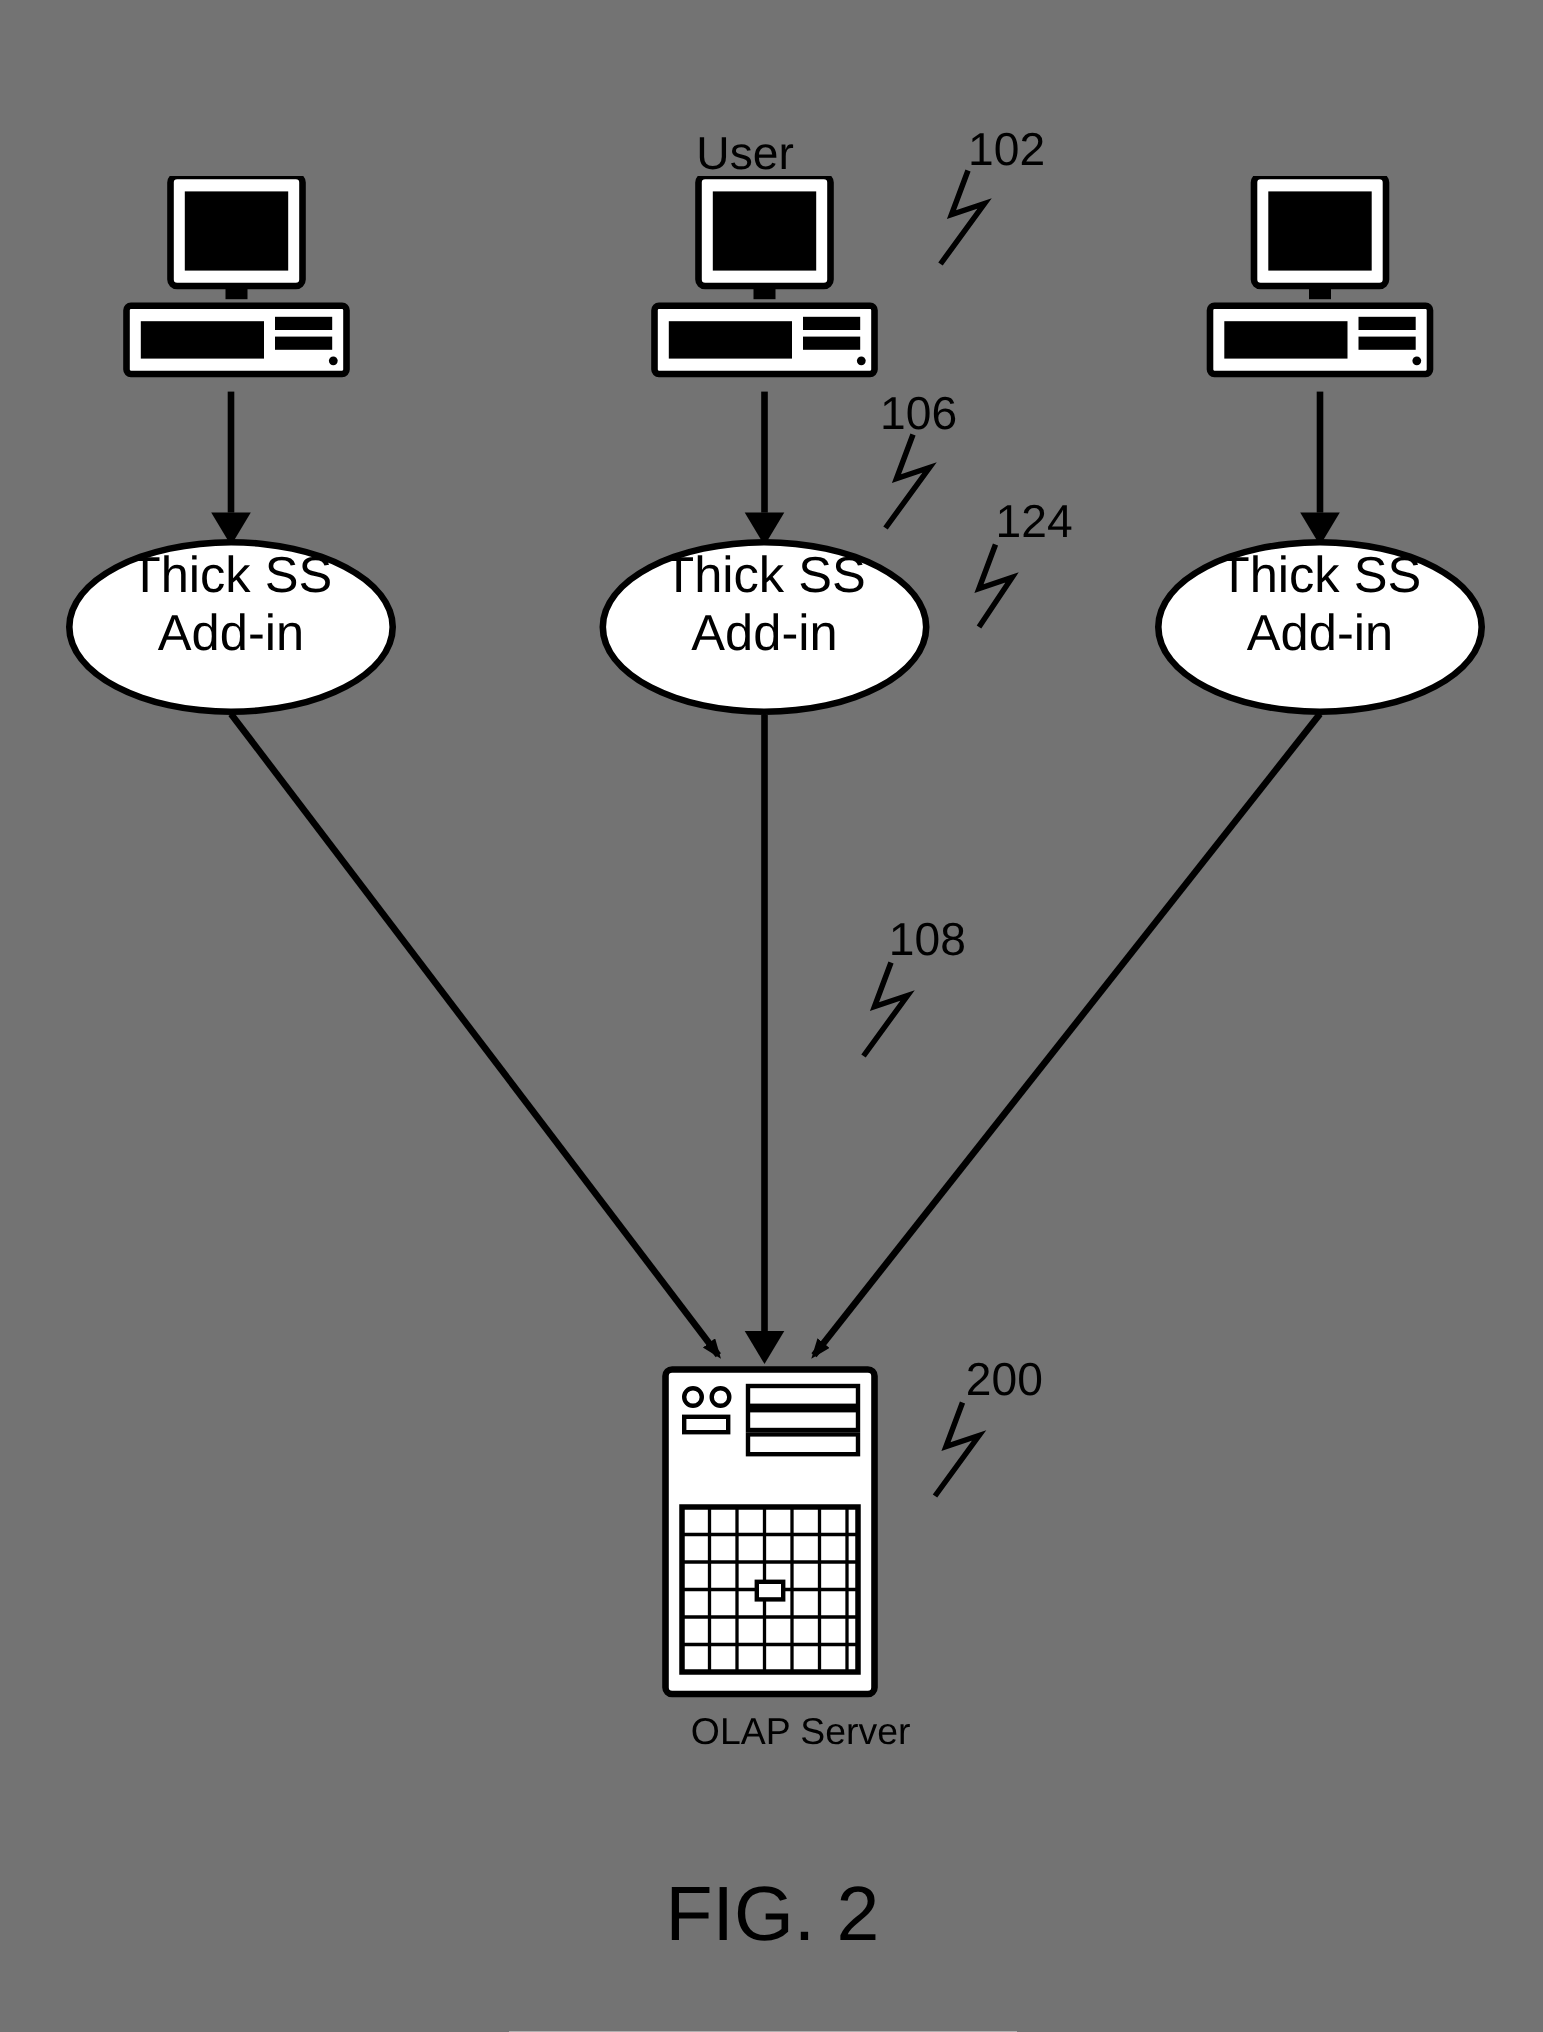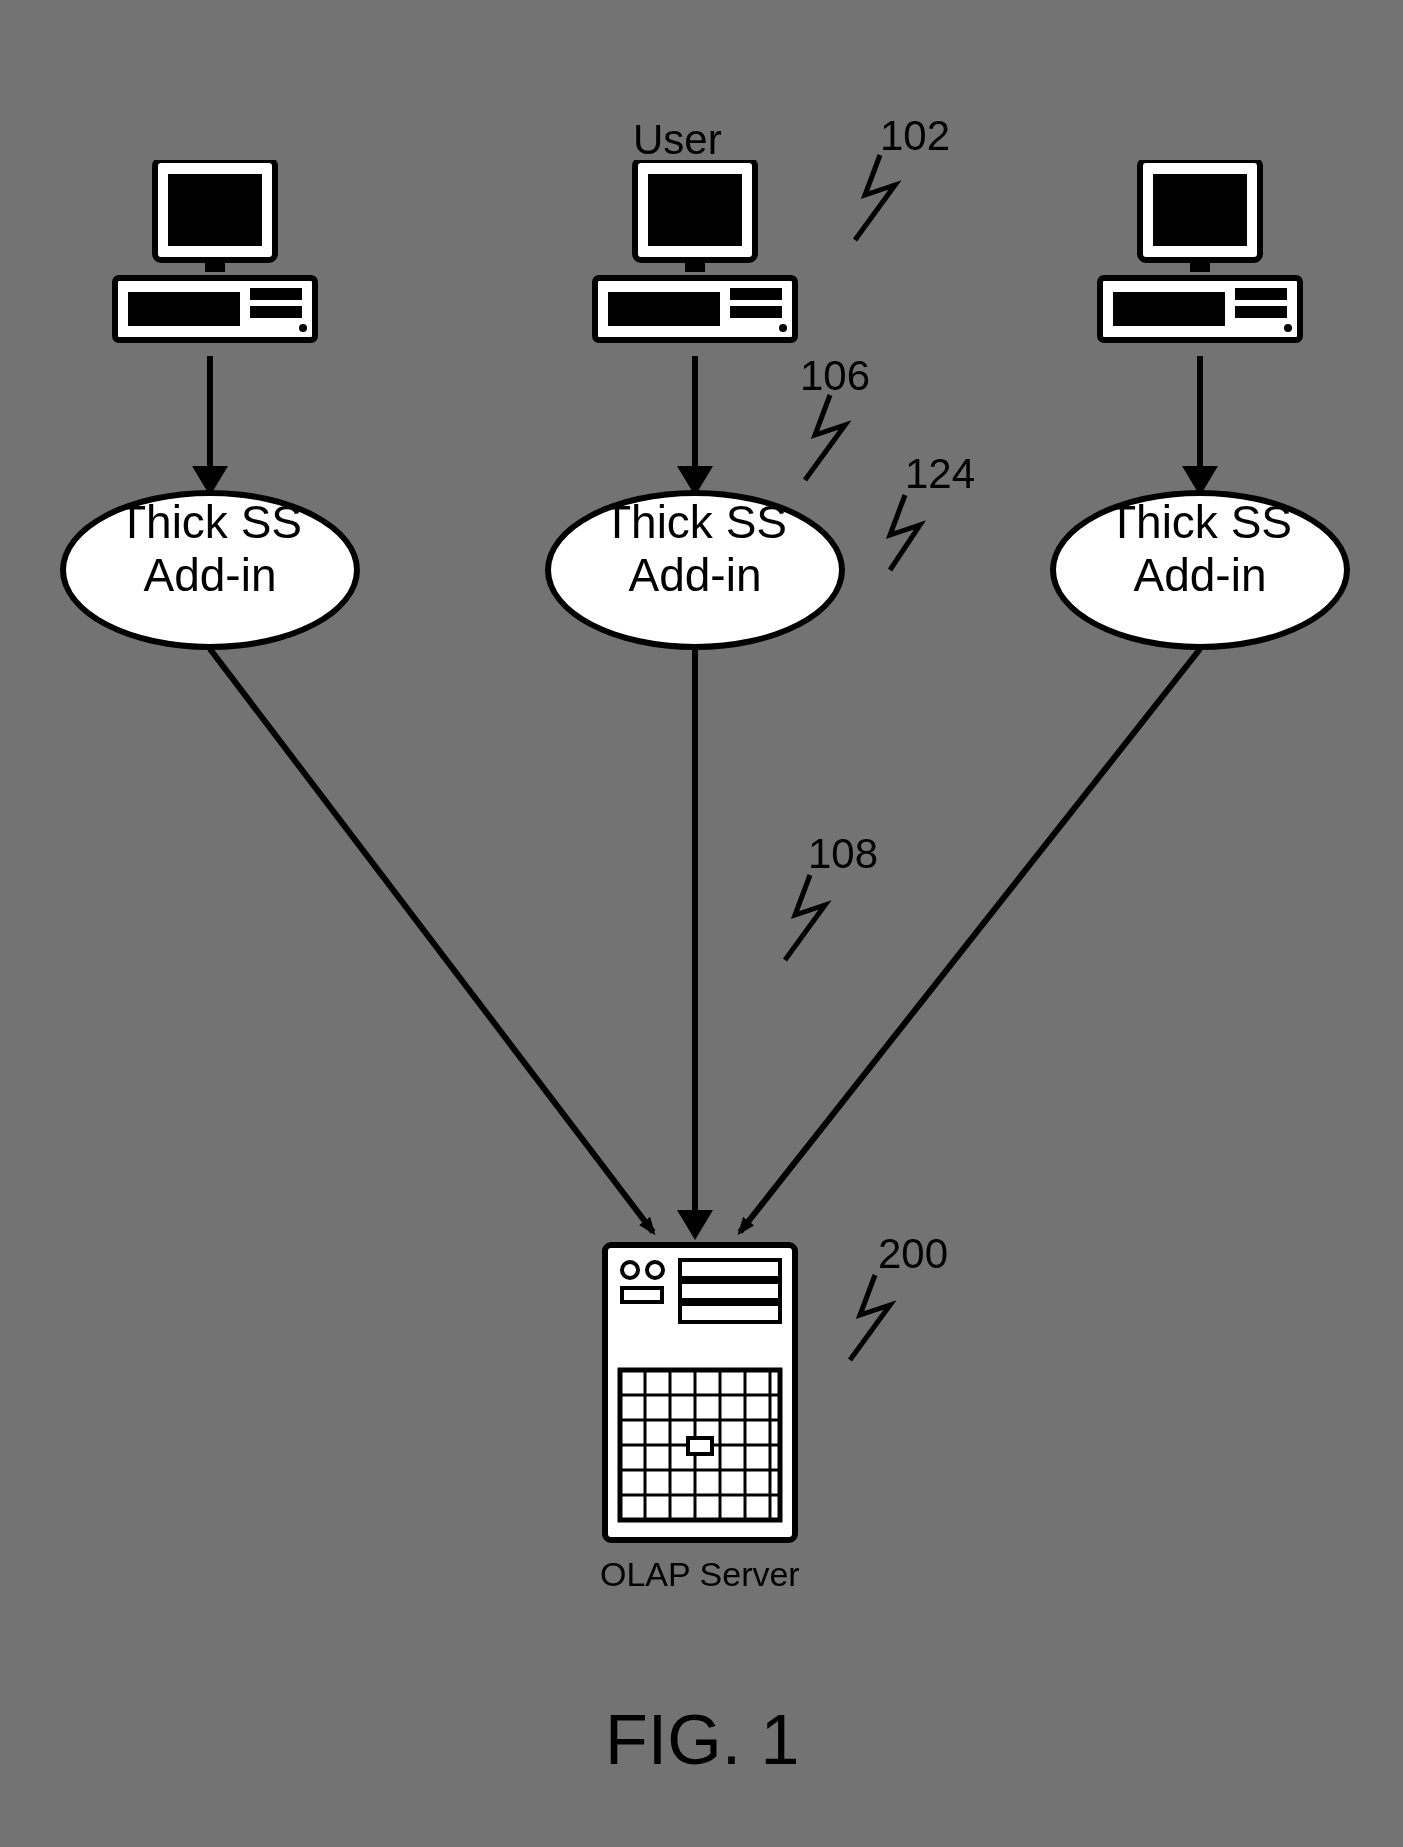--- a/index.html
+++ b/index.html
@@ -29,21 +29,21 @@
     box-sizing: border-box;
   }
   .ellipse span {
     font-size: 46px;
     line-height: 1.15;
     font-weight: 400;
   }
 
   
   .label { font-size: 42px; }
-  .label.small { font-size: 34px; }
+  .label.small { font-size: 34px; margin-left: 28px; }
   .caption { font-size: 70px; font-weight: 400; }
 
   
   .vline {
     width: 6px;
     background: #000;
   }
   .arrowhead-down {
     width: 0; height: 0;
     border-left: 18px solid transparent;
@@ -178,15 +178,15 @@
         <line x1="120" y1="130" x2="120" y2="280"></line>
         <line x1="145" y1="130" x2="145" y2="280"></line>
         <line x1="170" y1="130" x2="170" y2="280"></line>
       </g>
       <rect x="88" y="198" width="24" height="16" fill="#fff" stroke="#000" stroke-width="4"></rect>
     </svg>
   </div>
   <div class="abs label" style="left:878px; top:1230px;">200</div>
   <div class="abs label small" style="left:600px; top:1555px;">OLAP Server</div>
 
-  <div class="abs caption" style="left:605px; top:1700px;">FIG. 1</div>
+  <div class="abs caption" style="left:605px; top:1700px;">FIG. 2</div>
 
 </div>
 
 </body></html>

